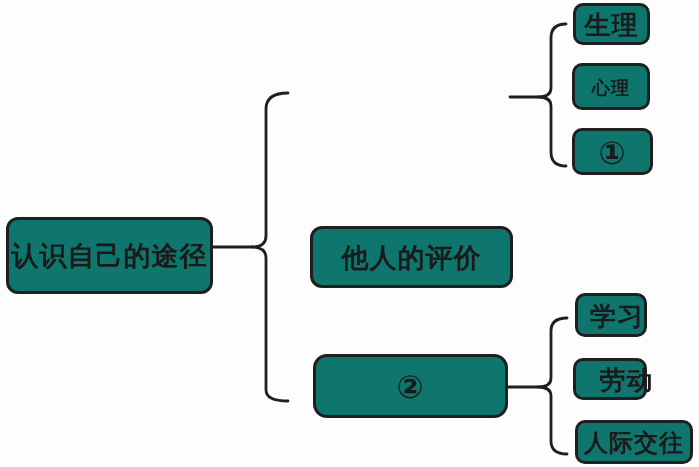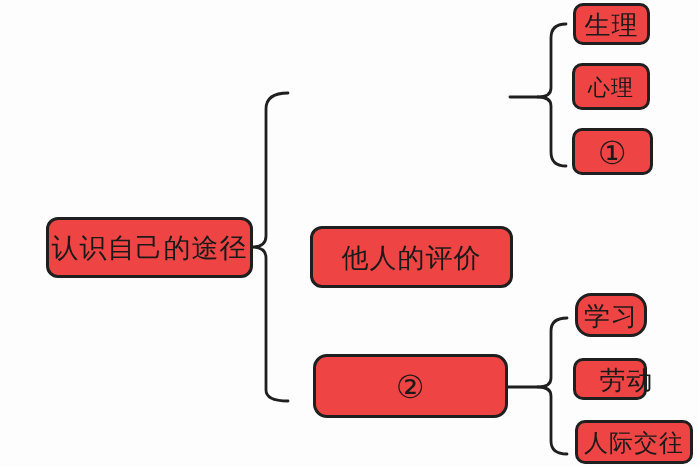--- a/index.html
+++ b/index.html
@@ -25,28 +25,28 @@
   .connectors path {
     fill: none;
     stroke: #1f1f1f;
     stroke-width: 2.8;
     stroke-linecap: round;
     stroke-linejoin: round;
   }
   .node {
     position: absolute;
     box-sizing: border-box;
-    background: #ef4444;
+    background: #0f766e;
     border: 3px solid #1f1f1f;
     border-radius: 12px;
     display: flex;
     align-items: center;
     justify-content: center;
     color: #1a1a1a;
-    font-weight: 400;
+    font-weight: 700;
     line-height: 1;
     letter-spacing: 1px;
     white-space: nowrap;
   }
   .node .node-label {
     display: block;
     transform: translateY(1px);
   }
 </style>
 </head>
@@ -59,46 +59,46 @@
     <path d="M 213 247 L 252 247"></path>
     <path d="M 288 93 Q 266 93 266 109 L 266 236 Q 266 247 252 247 Q 266 247 266 258 L 266 390 Q 266 401 288 401"></path>
 
     <path d="M 510 97 L 538 97"></path>
     <path d="M 566 24 Q 551 24 551 38 L 551 88 Q 551 97 538 97 Q 551 97 551 106 L 551 152 Q 551 166 566 166"></path>
 
     <path d="M 508 387 L 538 387"></path>
     <path d="M 567 318 Q 551 318 551 331 L 551 378 Q 551 387 538 387 Q 551 387 551 396 L 551 441 Q 551 454 567 454"></path>
   </svg>
 
-  <div class="node" style="left:6px; top:217px; width:207px; height:61px; font-size:27px;margin-left:40px;">
+  <div class="node" style="left:6px; top:217px; width:207px; height:77px; font-size:27px;">
     <span class="node-label">认识自己的途径</span>
   </div>
 
 
   <div class="node" style="left:310px; top:210px; width:203px; height:62px; font-size:27px;margin-top:16px;">
     <span class="node-label">他人的评价</span>
   </div>
 
   <div class="node" style="left:313px; top:354px; width:195px; height:64px; font-size:32px; border-radius:14px;">
     <span class="node-label">②</span>
   </div>
 
   <div class="node" style="left:573px; top:3px; width:77px; height:42px; font-size:26px; border-radius:10px;">
     <span class="node-label">生理</span>
   </div>
 
-  <div class="node" style="left:572px; top:63px; width:78px; height:47px; font-size:22px; border-radius:10px;">
+  <div class="node" style="left:572px; top:63px; width:78px; height:47px; font-size:18px; border-radius:10px;">
     <span class="node-label">心理</span>
   </div>
 
   <div class="node" style="left:572px; top:128px; width:81px; height:47px; font-size:32px; border-radius:10px;">
     <span class="node-label">①</span>
   </div>
 
-  <div class="node" style="left:575px; top:293px; width:72px; height:44px; font-size:26px; border-radius:16px;">
+  <div class="node" style="left:575px; top:293px; width:72px; height:44px; font-size:26px; border-radius:10px;justify-content:flex-end;">
     <span class="node-label">学习</span>
   </div>
 
   <div class="node" style="left:573px; top:358px; width:74px; height:42px; font-size:26px; border-radius:10px;padding-left:33px;">
     <span class="node-label">劳动</span>
   </div>
 
   <div class="node" style="left:575px; top:420px; width:118px; height:44px; font-size:24px; border-radius:10px;">
     <span class="node-label">人际交往</span>
   </div>

